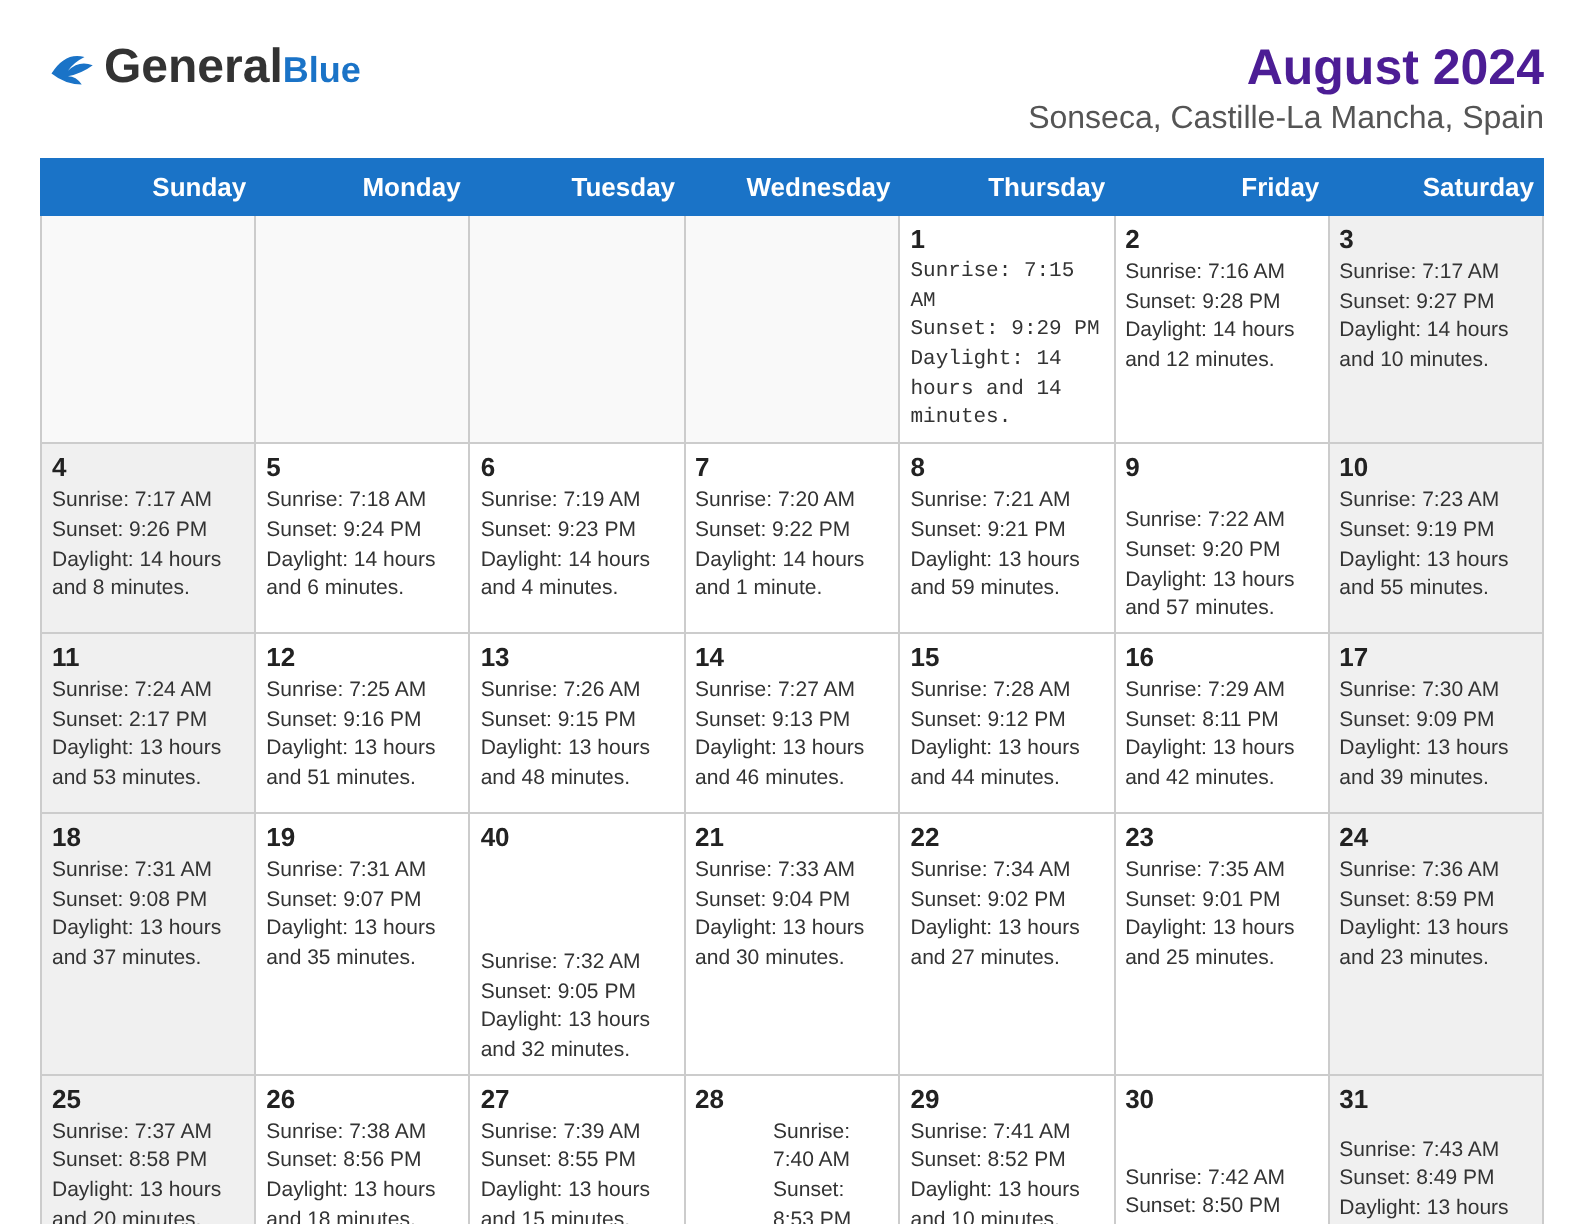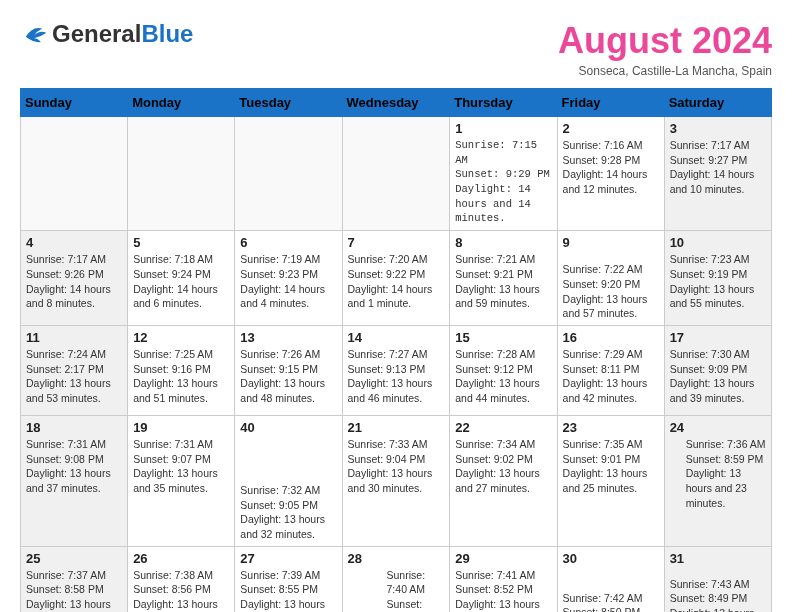--- a/index.html
+++ b/index.html
@@ -20,52 +20,52 @@
       display: flex;
       align-items: center;
       gap: 4px;
     }
     .logo-text-general {
       font-size: 24px;
       font-weight: bold;
       color: #333;
     }
     .logo-text-blue {
-      font-size: 24px;
+      font-size: 18px;
       font-weight: bold;
       color: #1a73c7;
     }
     .logo-bird {
       width: 28px;
       height: 22px;
     }
     .title-block {
       text-align: right;
     }
     .title-month {
-      font-size: 36px;
-      font-weight: bold;
-      color: #ec4899;
+      font-size: 25px;
+      font-weight: bold;
+      color: #4c1d95;
     }
     .title-location {
-      font-size: 12px;
+      font-size: 16px;
       color: #555;
       margin-top: 2px;
       margin-left: 28px;
     }
     .calendar {
       width: 100%;
       border-collapse: collapse;
       font-size: 11px;
     }
     .calendar th {
       background: #1a73c7;
-      color: #000000;
+      color: #ffffff;
       padding: 6px 4px;
-      text-align: left;
+      text-align: right;
       font-size: 13px;
       font-weight: bold;
       border: 1px solid #1a73c7;
     }
     .calendar td {
       border: 1px solid #ccc;
       vertical-align: top;
       padding: 4px 5px;
       height: 90px;
       width: 108px;
@@ -263,21 +263,21 @@
 Daylight: 13 hours and 27 minutes.</div>
         </td>
         <td>
           <div class="day-num">23</div>
           <div class="day-info" style="white-space: pre-line;">Sunrise: 7:35 AM
 Sunset: 9:01 PM
 Daylight: 13 hours and 25 minutes.</div>
         </td>
         <td class="shaded">
           <div class="day-num">24</div>
-          <div class="day-info" style="white-space: pre-line; margin-left: 16px;">Sunrise: 7:36 AM
+          <div class="day-info" style="white-space: pre-line;">Sunrise: 7:36 AM
 Sunset: 8:59 PM
 Daylight: 13 hours and 23 minutes.</div>
         </td>
       </tr>
       <tr>
         <td class="shaded">
           <div class="day-num">25</div>
           <div class="day-info" style="white-space: pre-line;">Sunrise: 7:37 AM
 Sunset: 8:58 PM
 Daylight: 13 hours and 20 minutes.</div>

